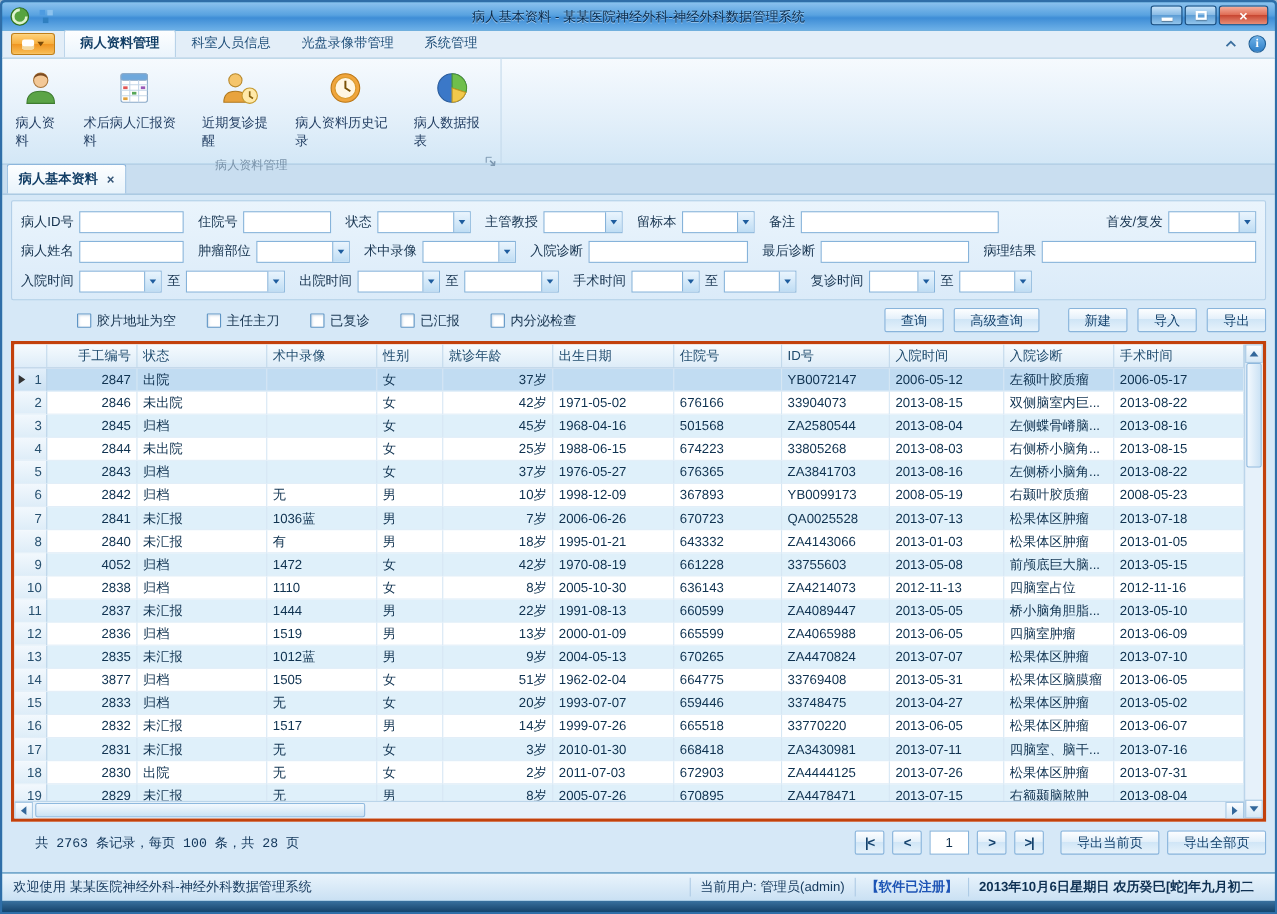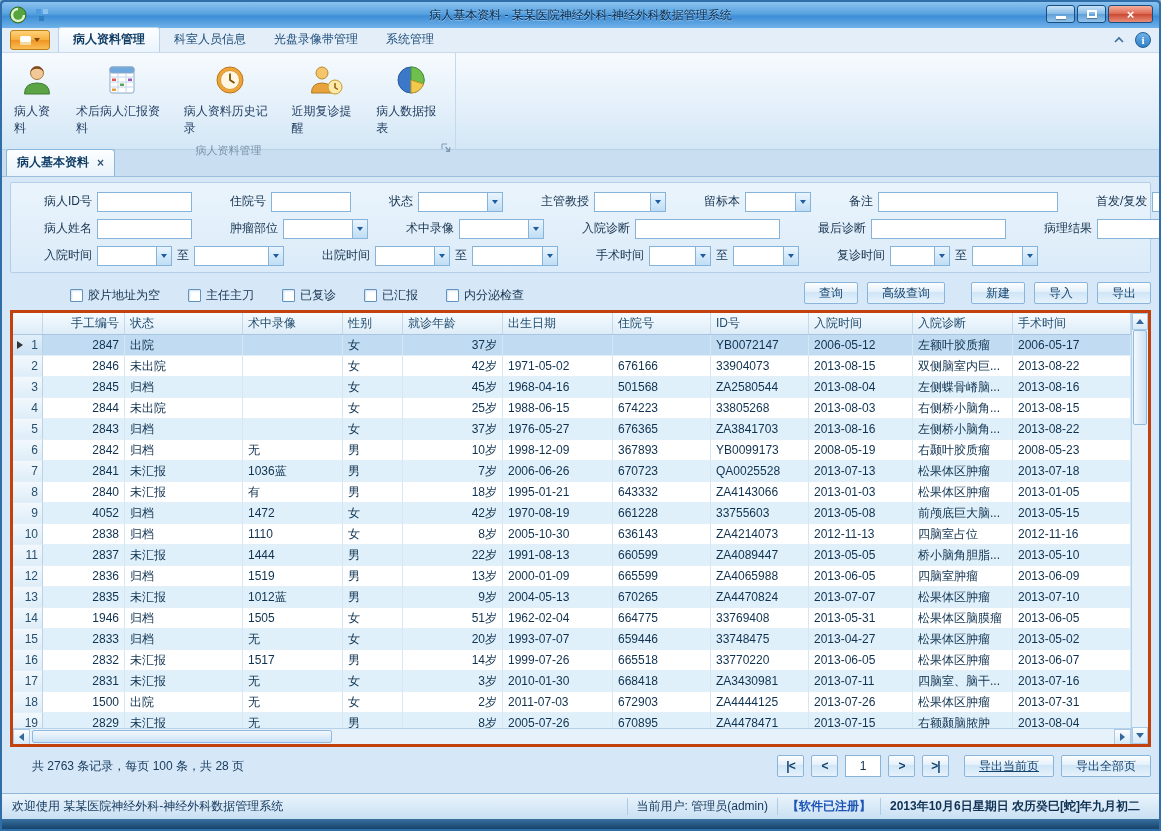--- a/index.html
+++ b/index.html
@@ -62,30 +62,30 @@
     border-radius:3px 3px 0 0; color:#123E66; font-weight:bold; }
   .doc-close { color:#355577; font-weight:bold; cursor:default; font-size:12px; }
 
   
   .content { flex:1; padding:5px 8px; display:flex; flex-direction:column; background:#D6E8F7; overflow:hidden; }
 
   .filter-panel { background:linear-gradient(#EAF4FC,#DBEBF9); border:1px solid #B3CFE8; border-radius:2px;
                   padding:5px 8px 3px; }
   .frow { display:flex; align-items:center; height:27px; }
   .ff { display:flex; align-items:center; margin-right:13px; }
-  .flab { margin-right:5px; color:#16334F; white-space:nowrap;margin-left:25px; }
+  .flab { margin-right:5px; color:#16334F; white-space:nowrap; }
   .fto { margin:0 5px; color:#16334F; }
   .ftext { height:20px; border:1px solid #86B3DA; background:#fff; padding:0 3px; font-size:12px;
            font-family:inherit; color:#10304E; }
   .fcombo { display:flex; height:20px; border:1px solid #86B3DA; background:#fff; }
   .combo-text { flex:1; }
   .combo-btn { width:15px; background:linear-gradient(#EAF5FE,#BFDDF4); border-left:1px solid #86B3DA;
                display:flex; align-items:center; justify-content:center; }
 
-  .check-row { height:26px; margin-top:5px; display:flex; align-items:flex-end; padding-left:60px; }
+  .check-row { height:26px; margin-top:5px; display:flex; align-items:center; padding-left:60px; }
   .chk { display:flex; align-items:center; gap:5px; margin-right:28px; color:#16334F; }
   .chk-box { width:13px; height:13px; background:#fff; border:1px solid #5E94C4; border-radius:1px;
              box-shadow:inset 1px 1px 2px rgba(70,120,170,.25); }
   .btn-bar { margin-left:auto; display:flex; gap:9px; align-items:center; }
   .btn { height:22px; padding:0 14px; border:1px solid #89B4DB; border-radius:2px;
     background:linear-gradient(#FDFEFF,#E4F0FA 45%,#CFE5F6 46%,#E6F2FB);
     color:#15436E; font-size:12px; font-family:inherit; display:inline-flex; align-items:center;
     justify-content:center; cursor:default; white-space:nowrap; }
   .btn-gap { width:8px; }
 
@@ -131,26 +131,26 @@
   .tri { width:0; height:0; display:inline-block; }
   .tri.up   { border-left:4px solid transparent; border-right:4px solid transparent; border-bottom:5px solid #34689B; }
   .tri.down { border-left:4px solid transparent; border-right:4px solid transparent; border-top:5px solid #34689B; }
   .tri.left { border-top:4px solid transparent; border-bottom:4px solid transparent; border-right:5px solid #34689B; }
   .tri.right{ border-top:4px solid transparent; border-bottom:4px solid transparent; border-left:5px solid #34689B; }
   .tri.small-down { border-left:3px solid transparent; border-right:3px solid transparent; border-top:4px solid #1D5C9E; }
   .tri.menu-down { border-left:3px solid transparent; border-right:3px solid transparent; border-top:4px solid #7A4A08; }
 
   
   .grid-footer { margin-top:6px; height:26px; display:flex; align-items:center; }
-  .rec-summary { color:#14385C; margin-left:22px; }
+  .rec-summary { color:#14385C; margin-left:22px;font-family:Liberation Mono, monospace; }
   .pager { margin-left:auto; display:flex; align-items:center; gap:7px; }
   .pg-btn { width:27px; height:22px; padding:0; font-weight:bold; letter-spacing:-1px; }
   .page-input { width:36px; height:22px; border:1px solid #86B3DA; text-align:center; font-size:12px;
                 font-family:inherit; color:#10304E; }
-  .pager .wide { margin-left:8px;text-decoration:underline; }
+  .pager .wide { margin-left:8px; }
 
   
   .statusbar { height:26px; flex:0 0 26px; border-top:1px solid #8FB6D6;
     background:linear-gradient(#EAF4FC,#C9E0F3); display:flex; align-items:center; padding:0 10px;
     color:#14385C; }
   .sb-right { margin-left:auto; display:flex; align-items:center;padding-left:16px; }
   .sb-seg { padding:0 9px; border-left:1px solid #AECBE5; white-space:nowrap; }
   .sb-registered { color:#1D54B5; font-weight:bold; }
   .sb-date { font-weight:bold; color:#0E3052; }
   .bottom-strip { height:10px; flex:0 0 10px; background:linear-gradient(#39719F,#16436B); }
@@ -234,37 +234,37 @@
               <rect x="15" y="20.5" width="4" height="2.5" fill="#58A758"></rect>
               <rect x="23" y="15.5" width="4" height="2.5" fill="#9B59B6"></rect>
               <rect x="7" y="25.5" width="4" height="2.5" fill="#E2A23B"></rect>
             </svg>
           </span>
           <span>术后病人汇报资料</span>
         </div>
         <div class="ribbon-item">
           <span>
             <svg width="34" height="34" viewBox="0 0 34 34">
-              <circle cx="17" cy="17" r="13" fill="#F0A53C" stroke="#BB7715"></circle>
-              <circle cx="17" cy="17" r="9.5" fill="#FFF6E3" stroke="#D99A2E"></circle>
-              <path d="M17 10.5 v6.5 l4.5 3" stroke="#7A5208" stroke-width="1.8" fill="none"></path>
-            </svg>
-          </span>
-          <span>病人资料历史记录</span>
-        </div>
-        <div class="ribbon-item">
-          <span>
-            <svg width="34" height="34" viewBox="0 0 34 34">
               <circle cx="13" cy="10" r="6" fill="#F5C56B" stroke="#B98A2E"></circle>
               <path d="M2.5 30 q0-10 10.5-10 q10.5 0 10.5 10 z" fill="#E8A33D" stroke="#B07A20"></path>
               <circle cx="26" cy="24" r="7" fill="#FFE9A8" stroke="#C59A30"></circle>
               <path d="M26 20 v4.5 l3 2" stroke="#8A6410" stroke-width="1.5" fill="none"></path>
             </svg>
           </span>
           <span>近期复诊提醒</span>
+        </div>
+        <div class="ribbon-item">
+          <span>
+            <svg width="34" height="34" viewBox="0 0 34 34">
+              <circle cx="17" cy="17" r="13" fill="#F0A53C" stroke="#BB7715"></circle>
+              <circle cx="17" cy="17" r="9.5" fill="#FFF6E3" stroke="#D99A2E"></circle>
+              <path d="M17 10.5 v6.5 l4.5 3" stroke="#7A5208" stroke-width="1.8" fill="none"></path>
+            </svg>
+          </span>
+          <span>病人资料历史记录</span>
         </div>
         <div class="ribbon-item">
           <span>
             <svg width="34" height="34" viewBox="0 0 34 34">
               <circle cx="17" cy="17" r="13" fill="#3B78C8" stroke="#2A5C9C"></circle>
               <path d="M17 17 L17 4 A13 13 0 0 1 29.5 21 Z" fill="#6FBF4C" stroke="#4D9430"></path>
               <path d="M17 17 L29.5 21 A13 13 0 0 1 17 30 Z" fill="#F2C94C" stroke="#C39A1F"></path>
             </svg>
           </span>
           <span>病人数据报表</span>
@@ -713,21 +713,21 @@
     <div class="cell c8">ZA4470824</div>
     <div class="cell c9">2013-07-07</div>
     <div class="cell c10">松果体区肿瘤</div>
     <div class="cell c11">2013-07-10</div>
   </div>
             <div class="grid-row">
     <div class="cell c0 ind">
                 <span class="row-arrow"></span>
                 <span class="rownum">14</span>
               </div>
-    <div class="cell c1 num">1946</div>
+    <div class="cell c1 num">3877</div>
     <div class="cell c2">归档</div>
     <div class="cell c3">1505</div>
     <div class="cell c4">女</div>
     <div class="cell c5 num">51岁</div>
     <div class="cell c6">1962-02-04</div>
     <div class="cell c7">664775</div>
     <div class="cell c8">33769408</div>
     <div class="cell c9">2013-05-31</div>
     <div class="cell c10">松果体区脑膜瘤</div>
     <div class="cell c11">2013-06-05</div>
@@ -781,21 +781,21 @@
     <div class="cell c8">ZA3430981</div>
     <div class="cell c9">2013-07-11</div>
     <div class="cell c10">四脑室、脑干...</div>
     <div class="cell c11">2013-07-16</div>
   </div>
             <div class="grid-row">
     <div class="cell c0 ind">
                 <span class="row-arrow"></span>
                 <span class="rownum">18</span>
               </div>
-    <div class="cell c1 num">1500</div>
+    <div class="cell c1 num">2830</div>
     <div class="cell c2">出院</div>
     <div class="cell c3">无</div>
     <div class="cell c4">女</div>
     <div class="cell c5 num">2岁</div>
     <div class="cell c6">2011-07-03</div>
     <div class="cell c7">672903</div>
     <div class="cell c8">ZA4444125</div>
     <div class="cell c9">2013-07-26</div>
     <div class="cell c10">松果体区肿瘤</div>
     <div class="cell c11">2013-07-31</div>

